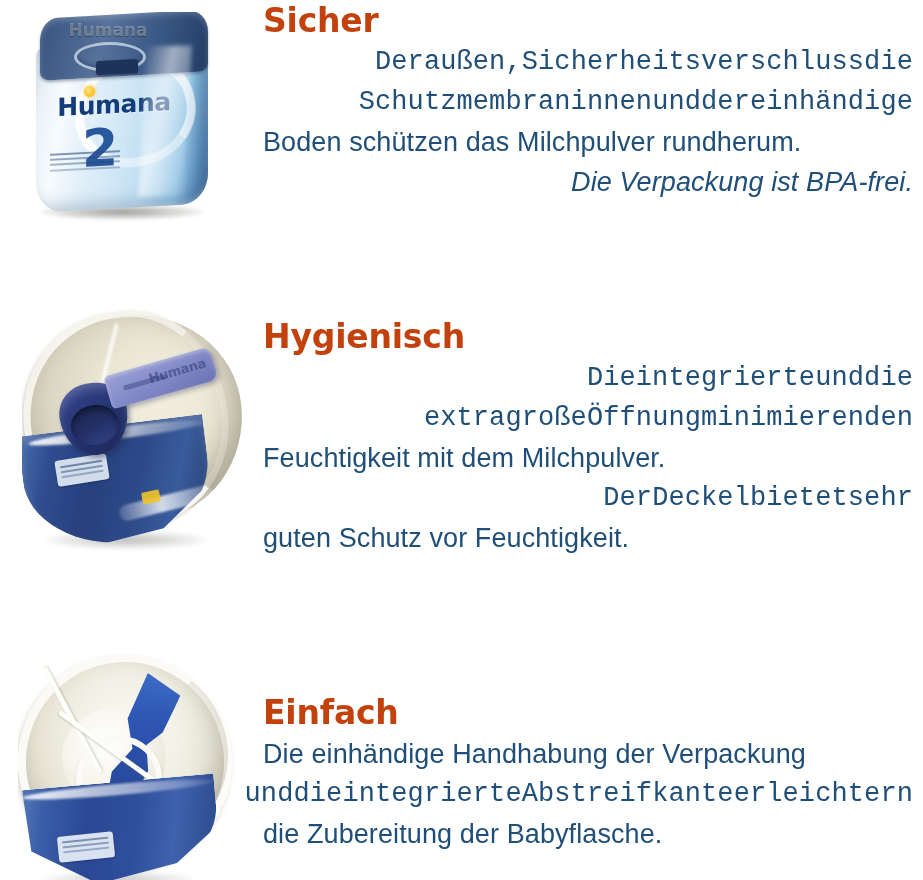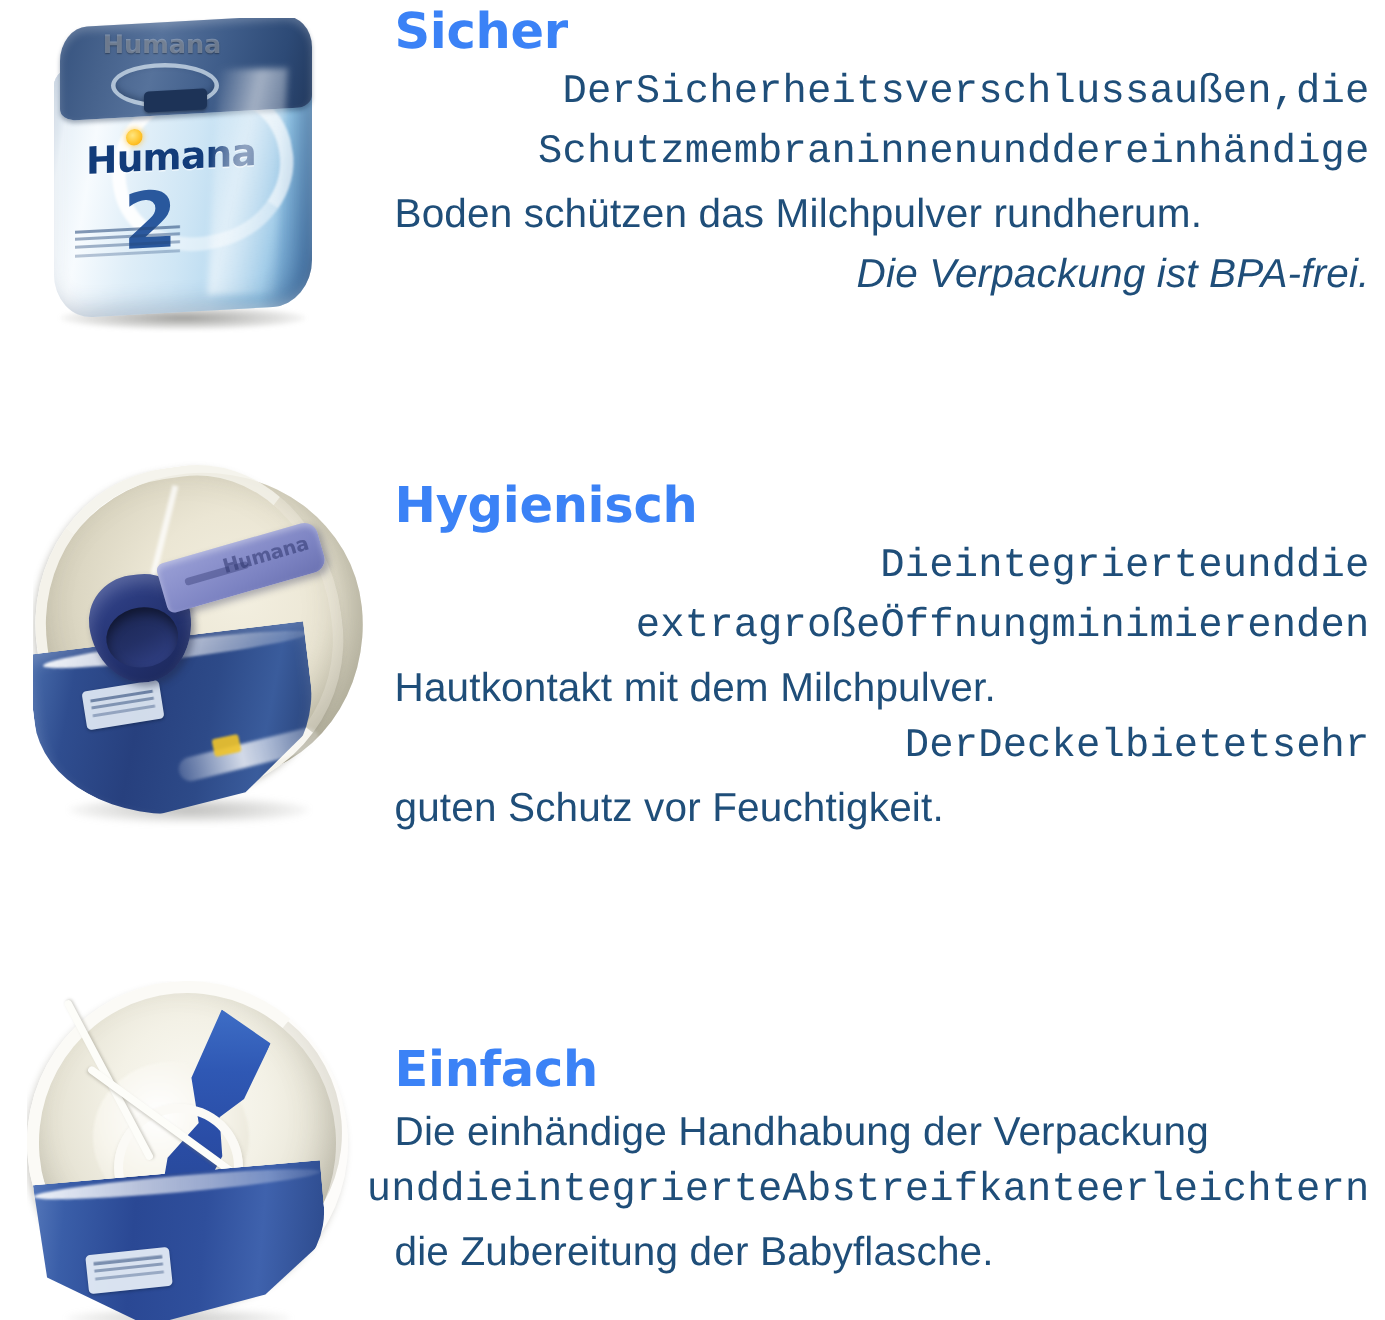--- a/index.html
+++ b/index.html
@@ -542,21 +542,21 @@
   }
   .f1 .txt-col { top: 2px; }
   .f2 .txt-col { top: 18px; }
   .f3 .txt-col { top: 48px; }
 
   .heading {
     font-family: "DejaVu Sans", sans-serif;
     font-weight: bold;
     font-size: 33px;
     line-height: 38px;
-    color: #3b82f6;
+    color: #c2410c;
     letter-spacing: -0.2px;
     margin: 0 0 2px 0;
   }
   .para {
     font-family: "Liberation Sans", "DejaVu Sans", sans-serif;
     font-size: 27px;
     line-height: 40px;
     color: #1f4e79;
     margin: 0;
     text-align: justify;
@@ -607,22 +607,22 @@
         <div class="tin-gloss"></div>
       </div>
     </div>
 
     <div class="txt-col">
       <h2 class="heading">Sicher</h2>
 
       <p class="para">
         <span class="line just">
           <span>Der</span>
+          <span>außen,</span>
           <span>Sicherheitsverschluss</span>
-          <span>außen,</span>
           <span>die</span>
         </span>
         <span class="line just">
           <span>Schutzmembran</span>
           <span>innen</span>
           <span>und</span>
           <span>der</span>
           <span>einhändige</span>
         </span>
         <span class="line">Boden schützen das Milchpulver rundherum.</span>
@@ -667,21 +667,21 @@
           <span>und</span>
           <span>die</span>
         </span>
         <span class="line just">
           <span>extra</span>
           <span>große</span>
           <span>Öffnung</span>
           <span>minimieren</span>
           <span>den</span>
         </span>
-        <span class="line">Hautkontakt mit dem Milchpulver.</span>
+        <span class="line">Feuchtigkeit mit dem Milchpulver.</span>
       </p>
 
       <p class="para">
         <span class="line just">
           <span>Der</span>
           <span>Deckel</span>
           <span>bietet</span>
           <span>sehr</span>
         </span>
         <span class="line">guten Schutz vor Feuchtigkeit.</span>

